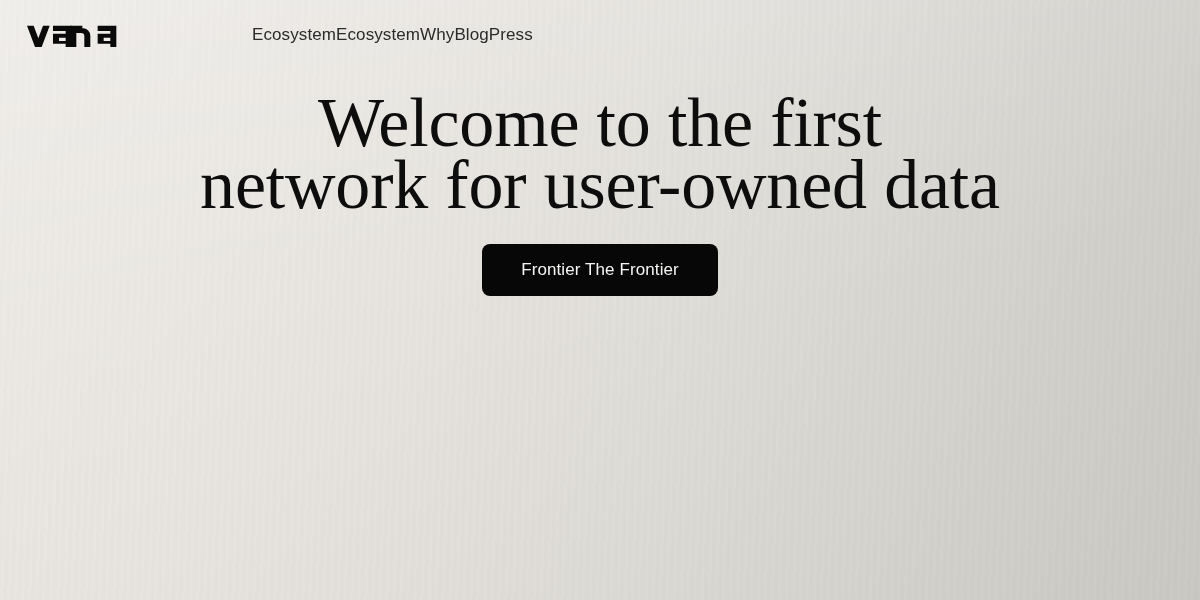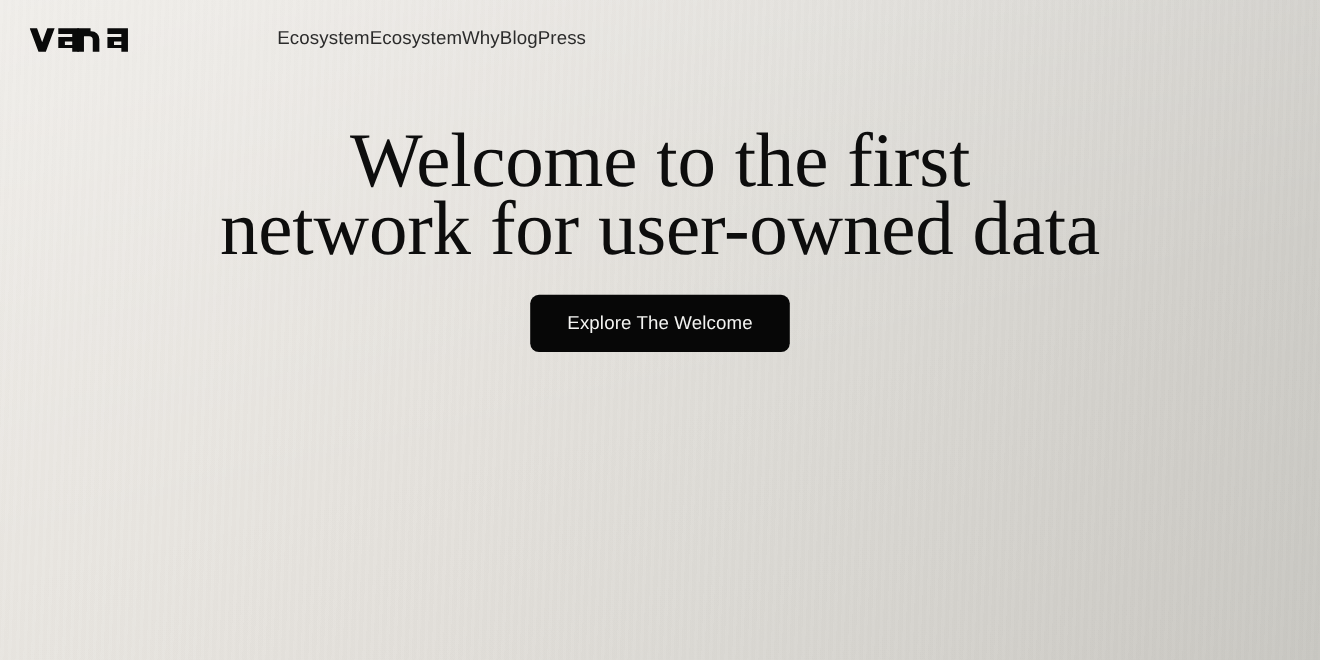--- a/index.html
+++ b/index.html
@@ -105,21 +105,21 @@
     width:1200px;
     height:600px;
     display:flex;
     flex-direction:column;
     align-items:center;
     justify-content:flex-start;
     z-index:4;
   }
 
   .hero-title {
-    margin-top:116px;
+    margin-top:92px;
     width:1100px;
     text-align:center;
     font-family:"Liberation Serif", serif;
     font-weight:400;
     font-size:70px;
     line-height:62px;
     letter-spacing:-0.2px;
     color:#0D0D0D;
     white-space:pre-line;
   }
@@ -174,16 +174,16 @@
       <a class="nav-link" href="#">Why</a>
       <a class="nav-link" href="#">Blog</a>
       <a class="nav-link" href="#">Press</a>
     </nav>
 
   </header>
 
   <section class="hero">
     <h1 class="hero-title">Welcome to the first
 network for user-owned data</h1>
-    <button class="hero-cta">Explore The Welcome</button>
+    <button class="hero-cta">Frontier The Frontier</button>
   </section>
 
 </div>
 
 </body></html>

